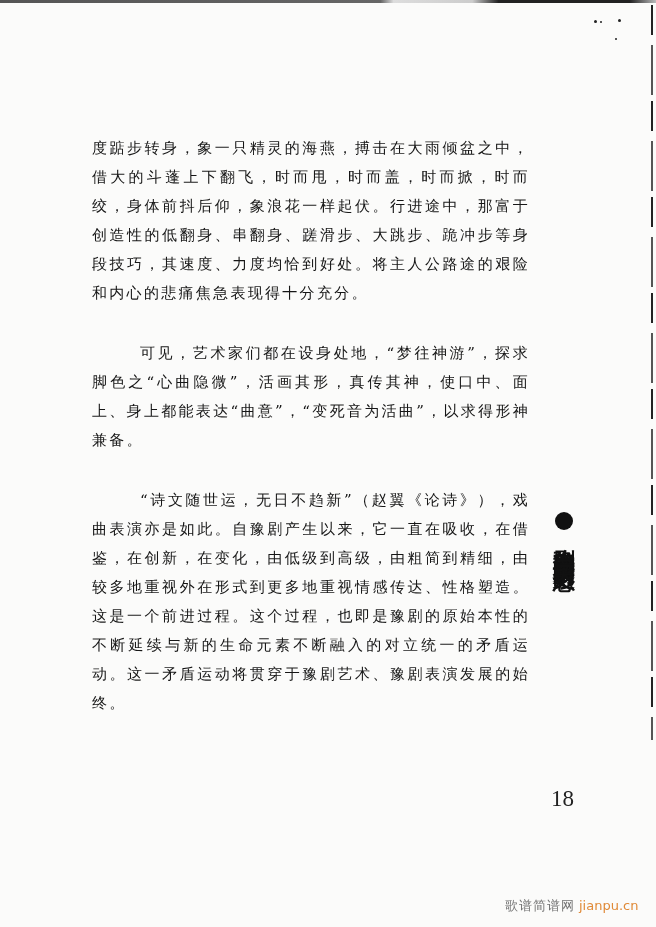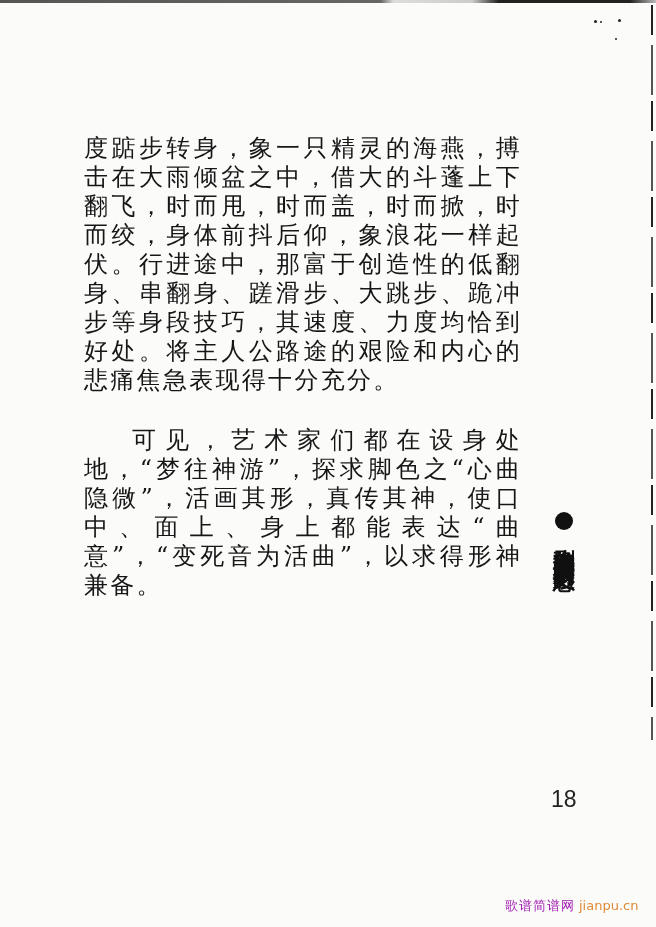--- a/index.html
+++ b/index.html
@@ -14,65 +14,66 @@
   .top-rule {
     position: absolute; left: 0; top: 0; width: 656px; height: 3px;
     background: linear-gradient(to right, #555 0%, #666 58%, #ddd 60%, #ccc 72%, #222 76%, #222 96%, #bbb 100%);
   }
   .right-rule {
     position: absolute; left: 651px; top: 5px; width: 2px; height: 735px;
     background: repeating-linear-gradient(to bottom, #222 0 30px, transparent 30px 40px, #555 40px 90px, transparent 90px 96px);
   }
   .speck { position: absolute; background: #222; border-radius: 50%; }
   .body-text {
-    position: absolute; left: 84px; top: 134px; width: 438px;
-    font-size: 24px; line-height: 29px; letter-spacing: 2.3px;
+    position: absolute; left: 92px; top: 134px; width: 438px;
+    font-size: 15px; line-height: 29px; letter-spacing: 2.3px;
     text-align: justify;
   }
   .para { margin: 0; }
   .indent { text-indent: 48px; margin-top: 31px; }
   .side-title {
     position: absolute; left: 551px; top: 512px; width: 26px;
     display: flex; flex-direction: column; align-items: center;
   }
   .bullet {
     width: 18px; height: 18px; border-radius: 50%; background: #111;
     margin-bottom: 1px;
   }
   .side-chars {
     writing-mode: vertical-rl;
     font-family: "DejaVu Sans", "Liberation Sans", sans-serif;
     font-weight: bold; font-size: 22px; letter-spacing: 1.5px; line-height: 26px;
     color: #111;
   }
   .page-number {
     position: absolute; left: 551px; top: 786px;
-    font-family: Liberation Sans, sans-serif;
+    font-family: Liberation Serif, serif;
     font-size: 23px; color: #222;
   }
   .watermark {
     position: absolute; left: 505px; top: 897px;
     font-size: 13px; white-space: nowrap;
   }
-  .wm-cn { font-family: Liberation Serif, serif; color: #a21caf; letter-spacing: 1px; }
+  .wm-cn { font-family: Liberation Serif, serif; color: #737373; letter-spacing: 1px; }
   .wm-en { font-family: "DejaVu Sans", sans-serif; color: #e08a38; font-weight: normal; margin-left: 4px; }
 </style>
 </head>
 <body>
 
 <div class="top-rule"></div>
 <div class="right-rule"></div>
 <div class="speck" style="left:594px;top:20px;width:3px;height:3px;"></div>
 <div class="speck" style="left:600px;top:21px;width:2px;height:2px;"></div>
 <div class="speck" style="left:618px;top:19px;width:3px;height:3px;"></div>
 <div class="speck" style="left:615px;top:38px;width:2px;height:2px;"></div>
 
 <div class="body-text">
   <p class="para">度踮步转身，象一只精灵的海燕，搏击在大雨倾盆之中，借大的斗蓬上下翻飞，时而甩，时而盖，时而掀，时而绞，身体前抖后仰，象浪花一样起伏。行进途中，那富于创造性的低翻身、串翻身、蹉滑步、大跳步、跪冲步等身段技巧，其速度、力度均恰到好处。将主人公路途的艰险和内心的悲痛焦急表现得十分充分。</p>
   <p class="para indent">可见，艺术家们都在设身处地，“梦往神游”，探求脚色之“心曲隐微”，活画其形，真传其神，使口中、面上、身上都能表达“曲意”，“变死音为活曲”，以求得形神兼备。</p>
+  <p class="para indent">“诗文随世运，无日不趋新”（赵翼《论诗》），戏曲表演亦是如此。自豫剧产生以来，它一直在吸收，在借鉴，在创新，在变化，由低级到高级，由粗简到精细，由较多地重视外在形式到更多地重视情感传达、性格塑造。这是一个前进过程。这个过程，也即是豫剧的原始本性的不断延续与新的生命元素不断融入的对立统一的矛盾运动。这一矛盾运动将贯穿于豫剧艺术、豫剧表演发展的始终。</p>
 </div>
 
 <div class="side-title">
   <div class="bullet"></div>
   <div class="side-chars">豫剧表演不同发展阶段的历史形态</div>
 </div>
 
 <div class="page-number">18</div>
 
 <div class="watermark">

